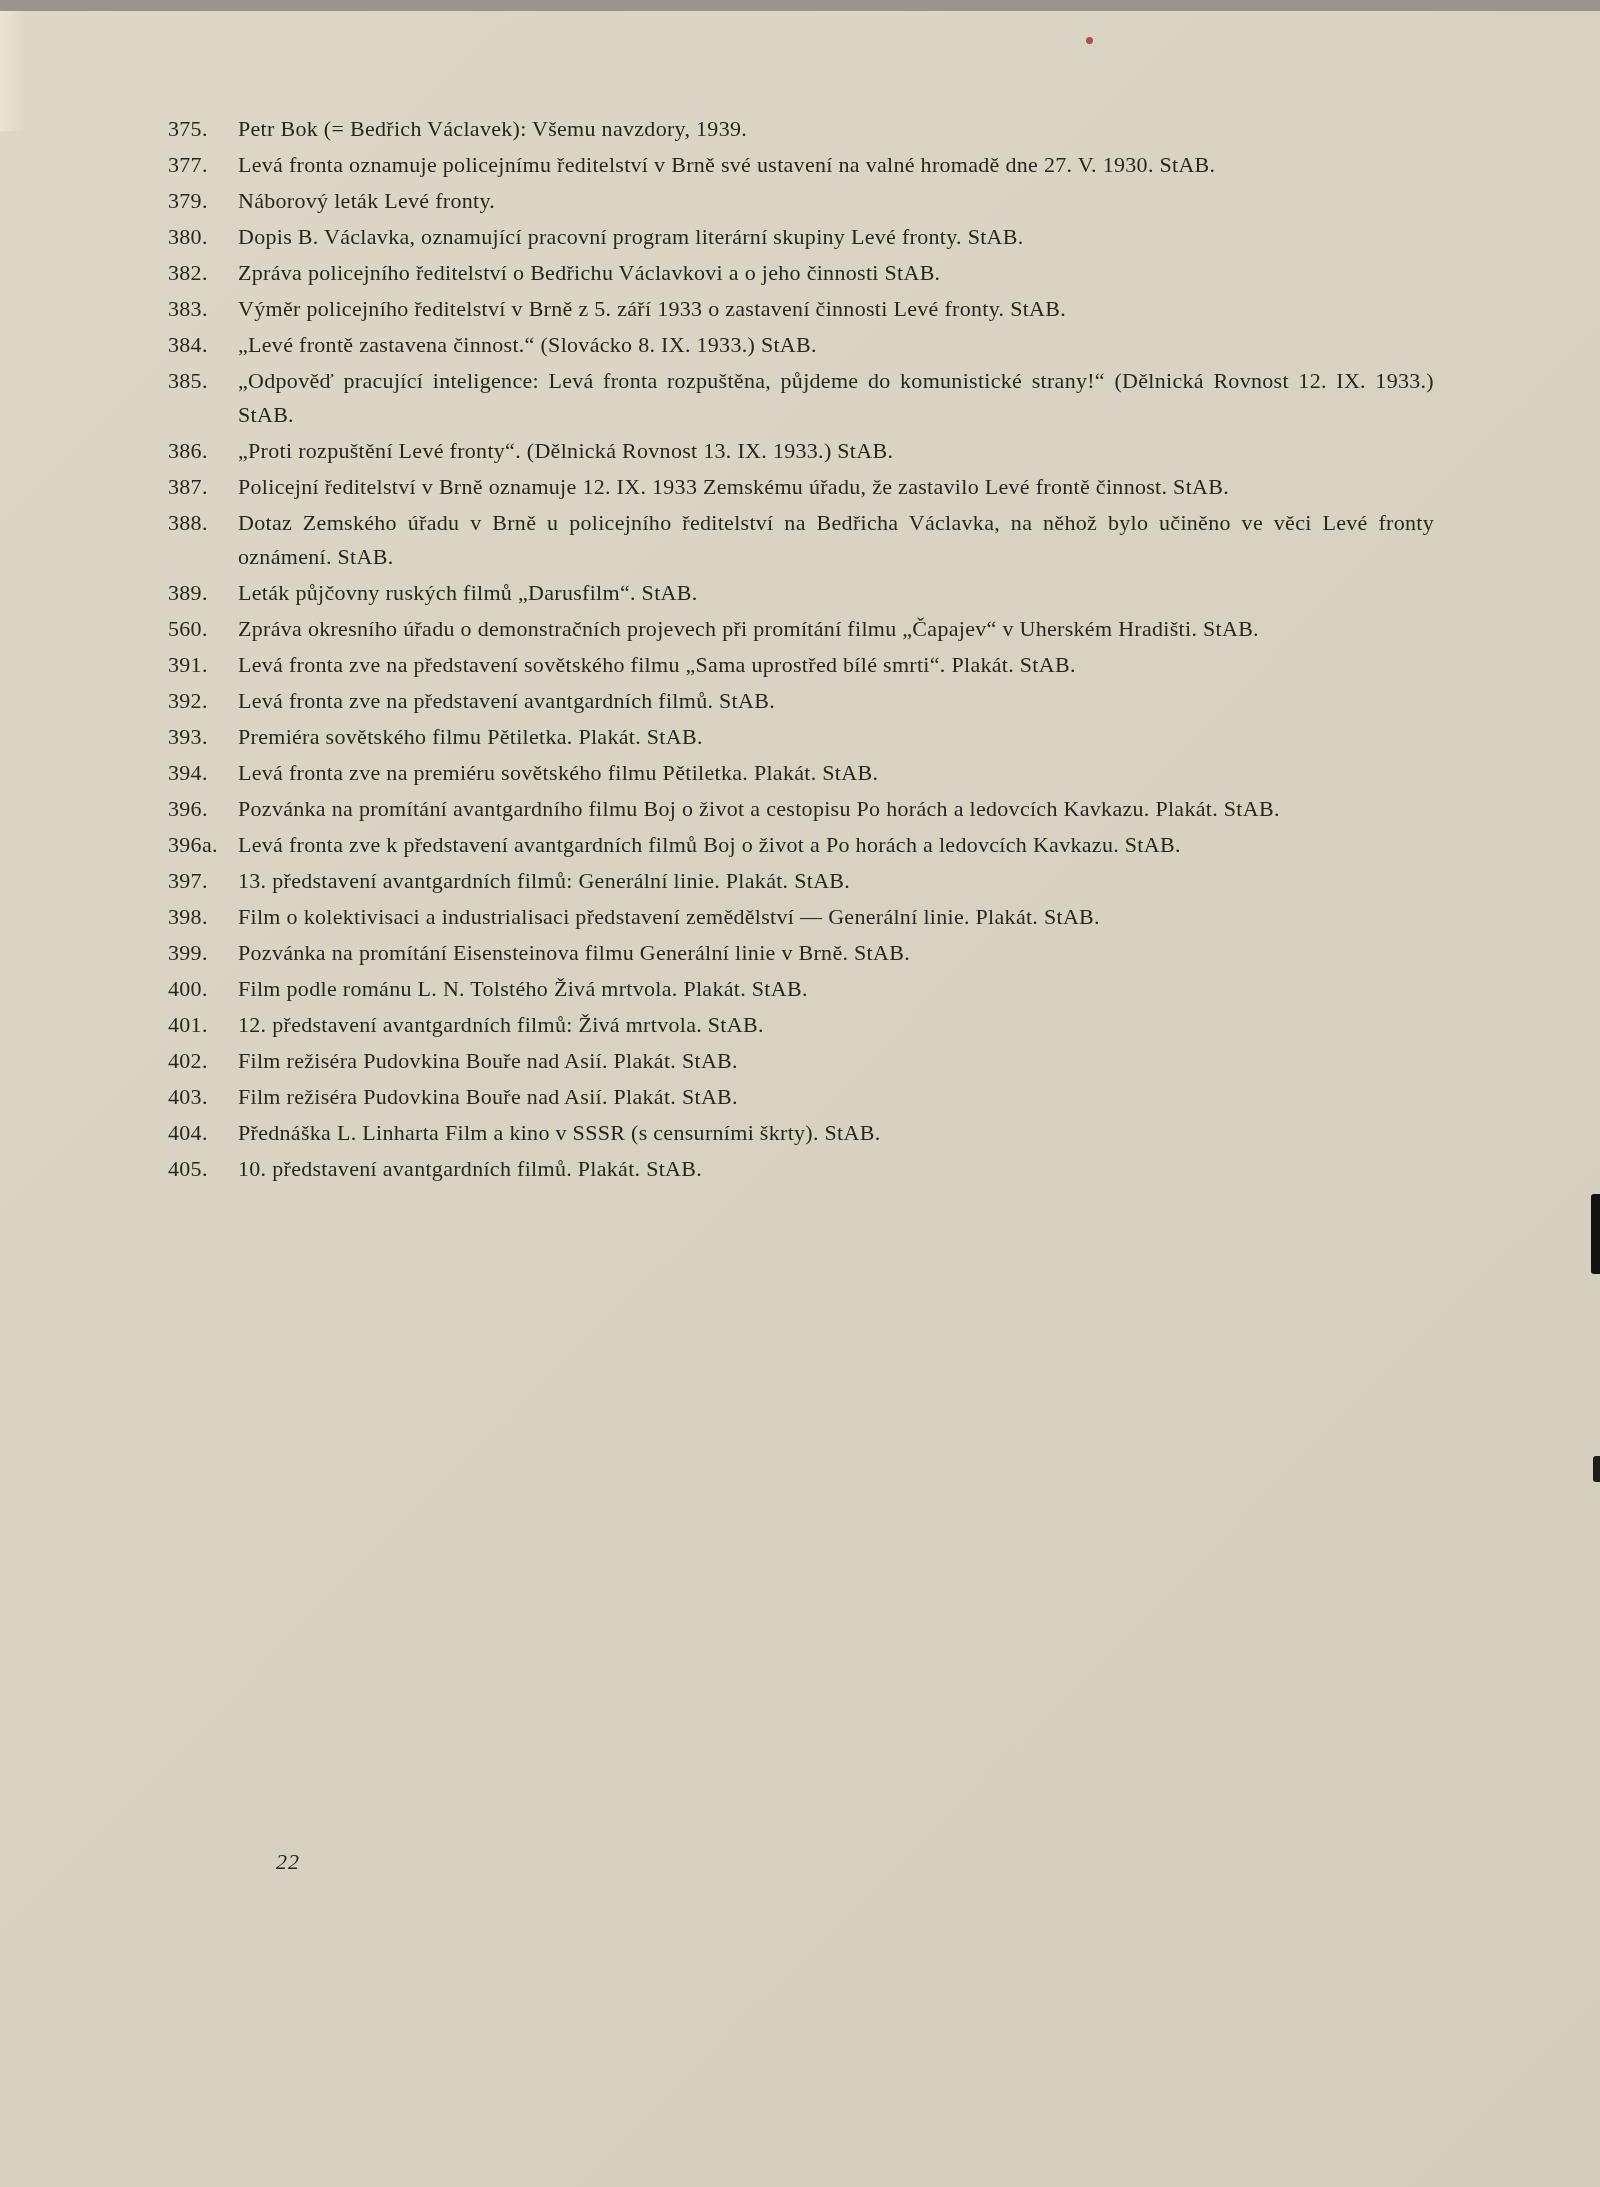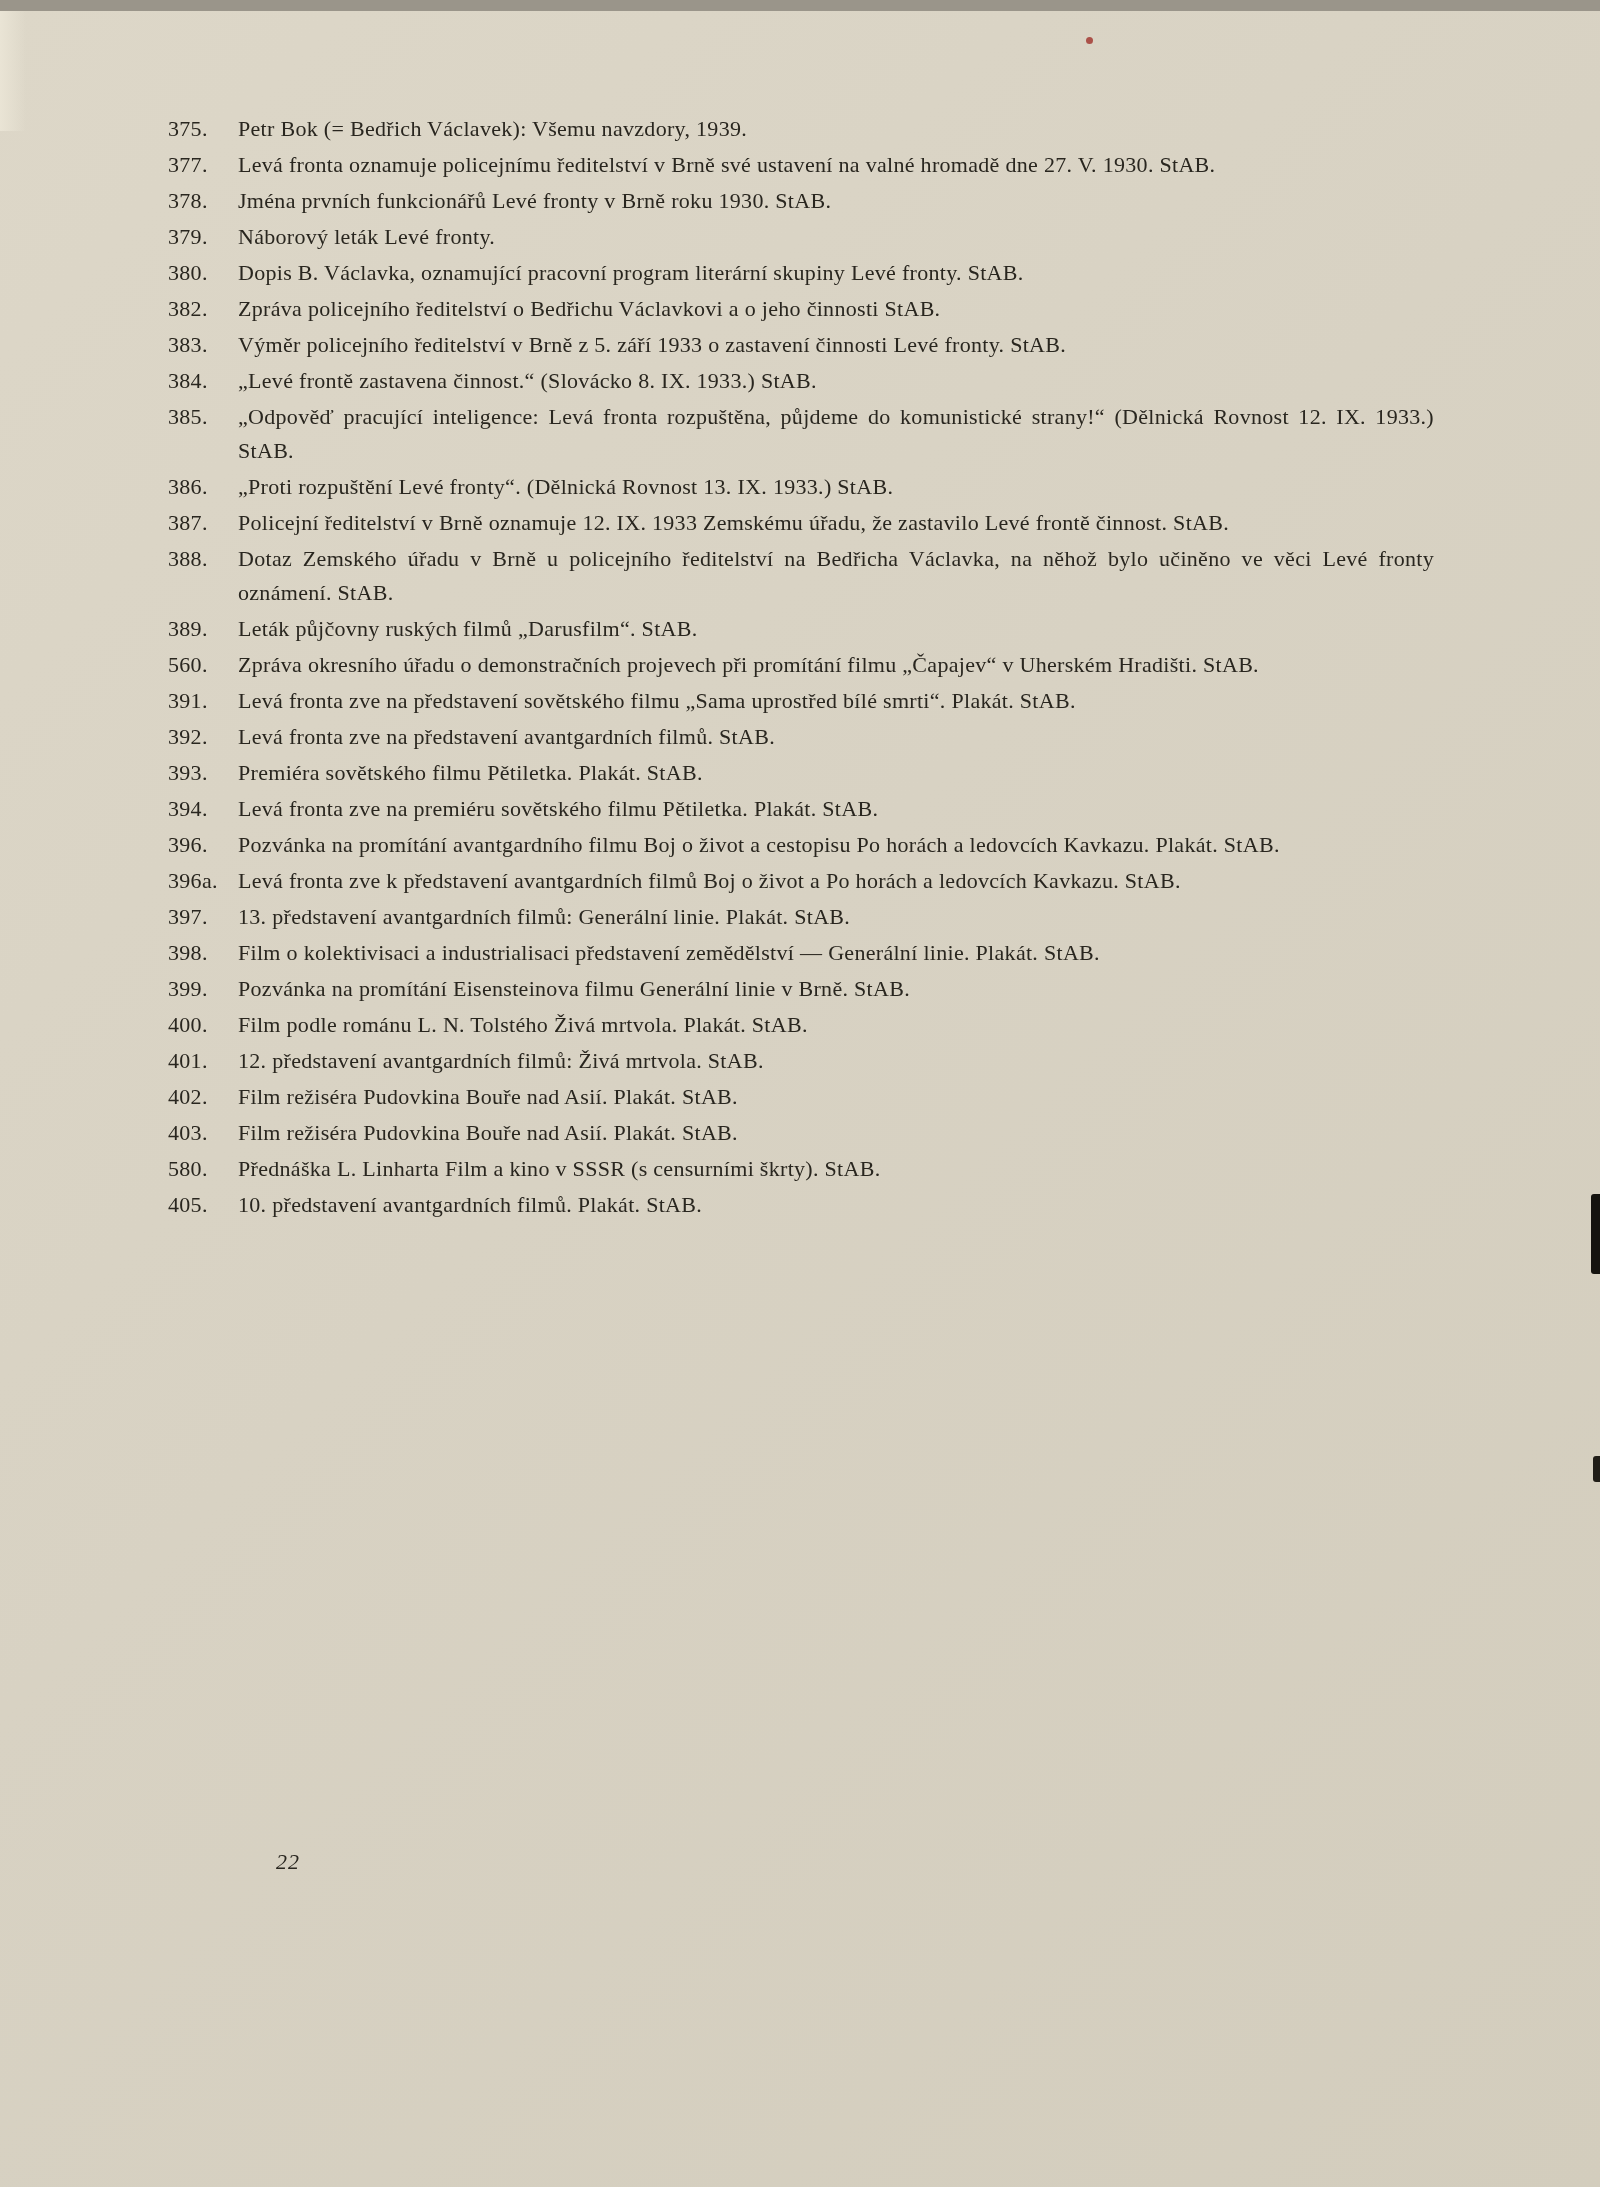--- a/index.html
+++ b/index.html
@@ -92,24 +92,20 @@
     <span class="num">375.</span>
     <span class="txt">Petr Bok (= Bedřich Václavek): Všemu navzdory, 1939.</span>
   </div>
 
 
   <div class="entry">
     <span class="num">377.</span>
     <span class="txt">Levá fronta oznamuje policejnímu ředitelství v Brně své ustavení na valné hromadě dne 27. V. 1930. StAB.</span>
   </div>
 
-  <div class="entry">
-    <span class="num">378.</span>
-    <span class="txt">Jména prvních funkcionářů Levé fronty v Brně roku 1930. StAB.</span>
-  </div>
 
   <div class="entry">
     <span class="num">379.</span>
     <span class="txt">Náborový leták Levé fronty.</span>
   </div>
 
   <div class="entry">
     <span class="num">380.</span>
     <span class="txt">Dopis B. Václavka, oznamující pracovní program literární skupiny Levé fronty. StAB.</span>
   </div>
@@ -220,21 +216,21 @@
     <span class="num">402.</span>
     <span class="txt">Film režiséra Pudovkina Bouře nad Asií. Plakát. StAB.</span>
   </div>
 
   <div class="entry">
     <span class="num">403.</span>
     <span class="txt">Film režiséra Pudovkina Bouře nad Asií. Plakát. StAB.</span>
   </div>
 
   <div class="entry">
-    <span class="num">580.</span>
+    <span class="num">404.</span>
     <span class="txt">Přednáška L. Linharta Film a kino v SSSR (s censurními škrty). StAB.</span>
   </div>
 
   <div class="entry">
     <span class="num">405.</span>
     <span class="txt">10. představení avantgardních filmů. Plakát. StAB.</span>
   </div>
 </main>
   <div class="page-number">22</div>
   <div class="artifact red-dot" style="background: rgb(162, 58, 50);"></div>

